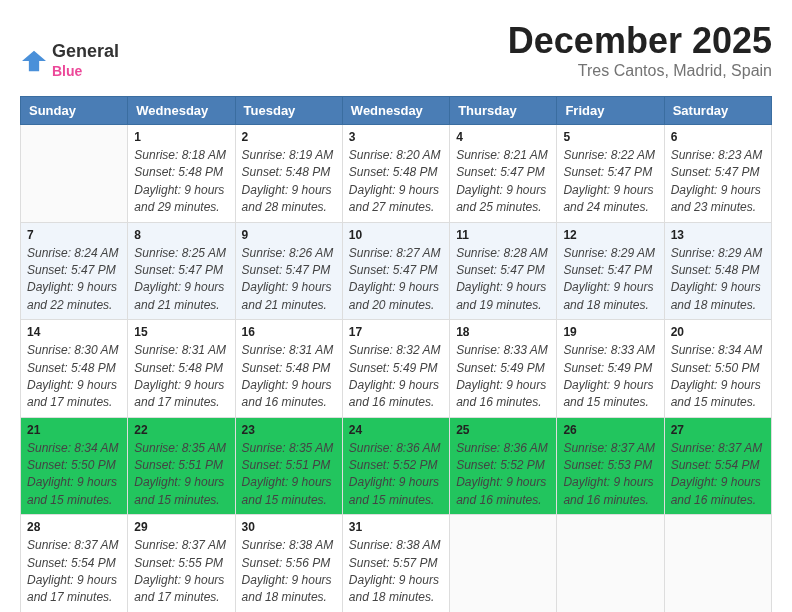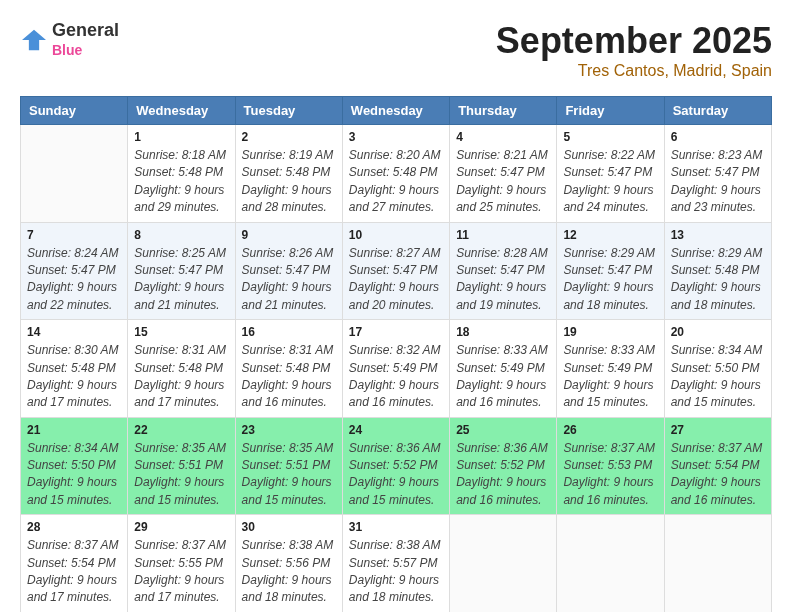--- a/index.html
+++ b/index.html
@@ -6,21 +6,21 @@
     body {
       font-family: Arial, sans-serif;
       background: #fff;
       width: 792px;
       min-height: 612px;
       padding: 20px;
     }
     .header-area {
       display: flex;
       justify-content: space-between;
-      align-items: flex-start;
+      align-items: flex-end;
       margin-bottom: 16px;
     }
     .logo {
       display: flex;
       align-items: center;
       gap: 4px;
     }
     .logo-text-general {
       font-size: 18px;
       font-weight: bold;
@@ -38,21 +38,21 @@
     .title-area {
       text-align: right;
     }
     .month-title {
       font-size: 36px;
       font-weight: bold;
       color: #222;
     }
     .location-title {
       font-size: 16px;
-      color: #a16207;
+      color: #737373;
     }
     .calendar {
       width: 100%;
       border-collapse: collapse;
       border: 1px solid #737373;
     }
     .calendar th {
       background-color: #4a7db5;
       color: #fff;
       font-size: 13px;
@@ -92,21 +92,21 @@
   <div class="logo">
     <svg class="logo-icon" viewBox="0 0 32 28" xmlns="http://www.w3.org/2000/svg">
       <polygon points="16,2 30,14 22,14 22,26 10,26 10,14 2,14" fill="#4a90d9"></polygon>
     </svg>
     <div>
       <span class="logo-text-general">General</span><br>
       <span class="logo-text-blue">Blue</span>
     </div>
   </div>
   <div class="title-area">
-    <div class="month-title">September 2025</div>
+    <div class="month-title">December 2025</div>
     <div class="location-title">Tres Cantos, Madrid, Spain</div>
   </div>
 </div>
 
 <table class="calendar">
   <thead>
     <tr>
     <th>Sunday</th>
         <th>Wednesday</th>
         <th>Tuesday</th>
@@ -197,21 +197,21 @@
         </td>
         <td>
           <div class="day-number">19</div>
           <div class="day-info">Sunrise: 8:33 AM<br>Sunset: 5:49 PM<br>Daylight: 9 hours and 15 minutes.</div>
         </td>
         <td>
           <div class="day-number">20</div>
           <div class="day-info">Sunrise: 8:34 AM<br>Sunset: 5:50 PM<br>Daylight: 9 hours and 15 minutes.</div>
         </td>
       </tr>
-      <tr style="background-color: #86efac; padding-left: 7px;">
+      <tr style="background-color: #22c55e; padding-left: 7px;">
         <td>
           <div class="day-number">21</div>
           <div class="day-info">Sunrise: 8:34 AM<br>Sunset: 5:50 PM<br>Daylight: 9 hours and 15 minutes.</div>
         </td>
         <td>
           <div class="day-number">22</div>
           <div class="day-info">Sunrise: 8:35 AM<br>Sunset: 5:51 PM<br>Daylight: 9 hours and 15 minutes.</div>
         </td>
         <td>
           <div class="day-number">23</div>

